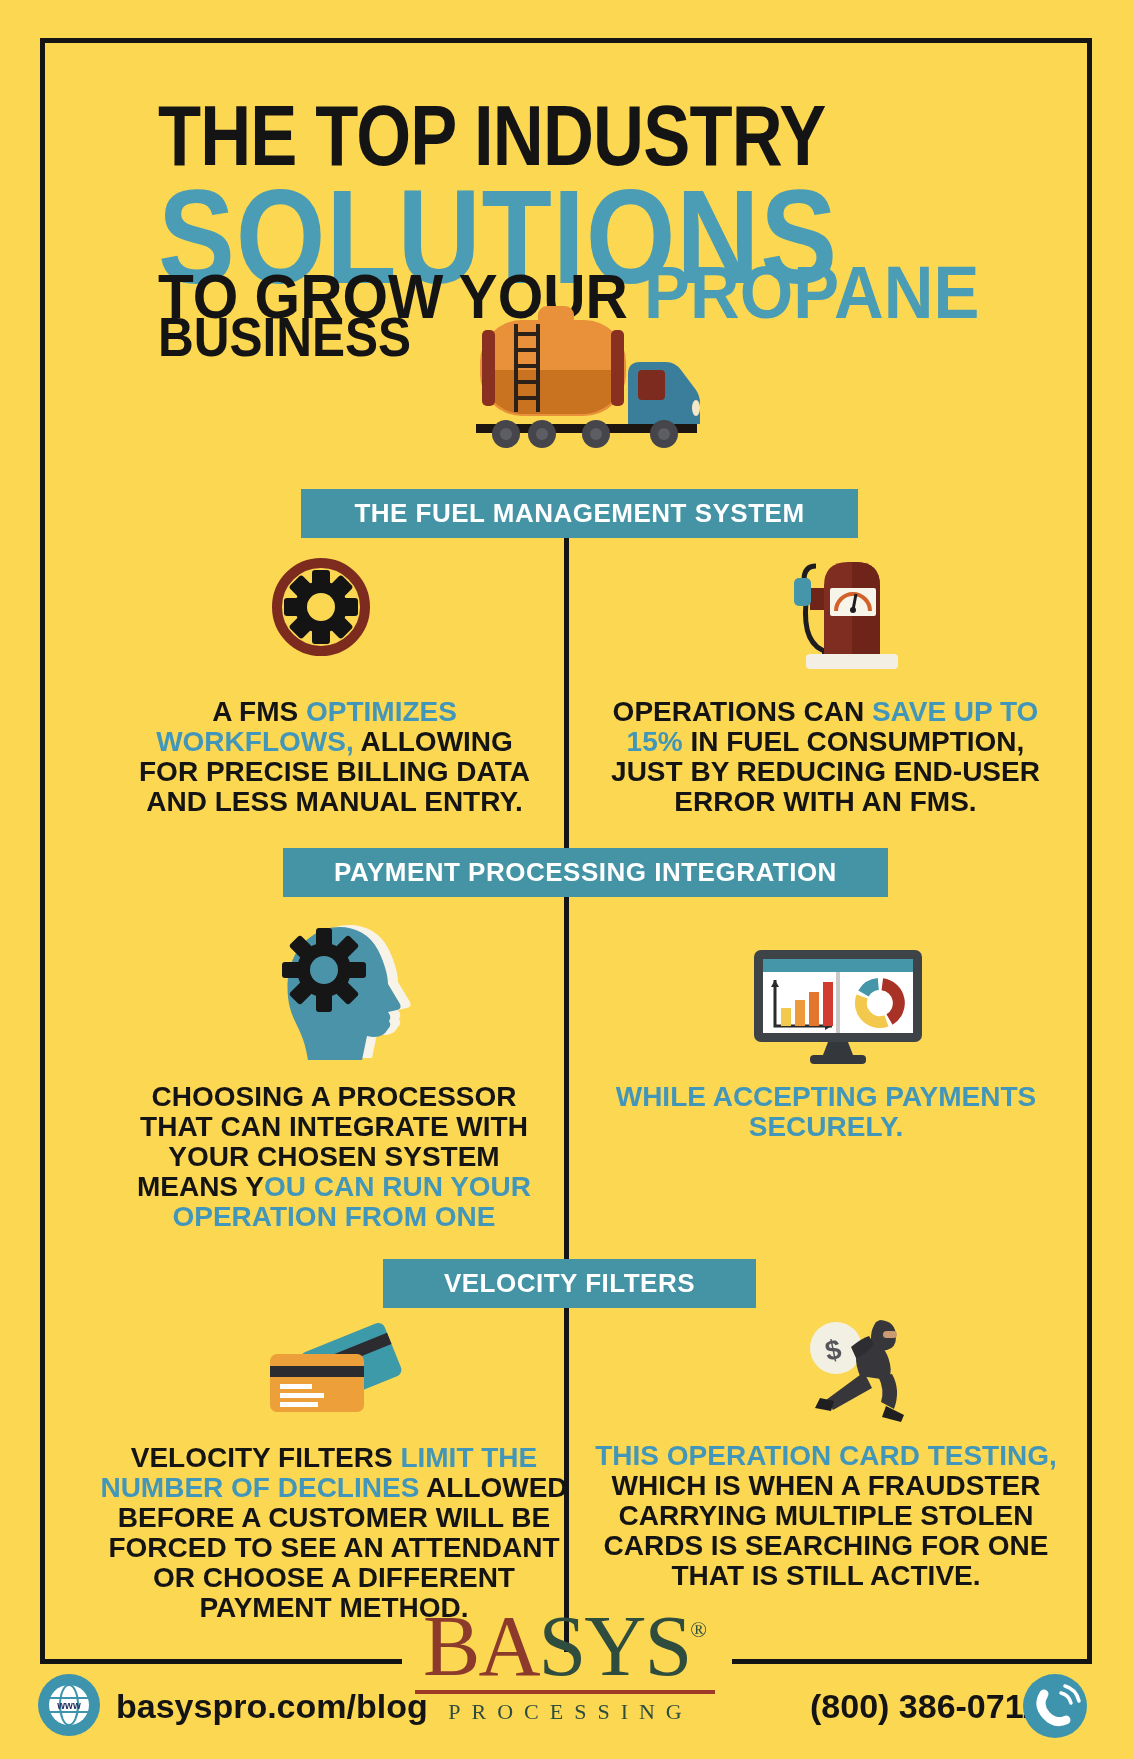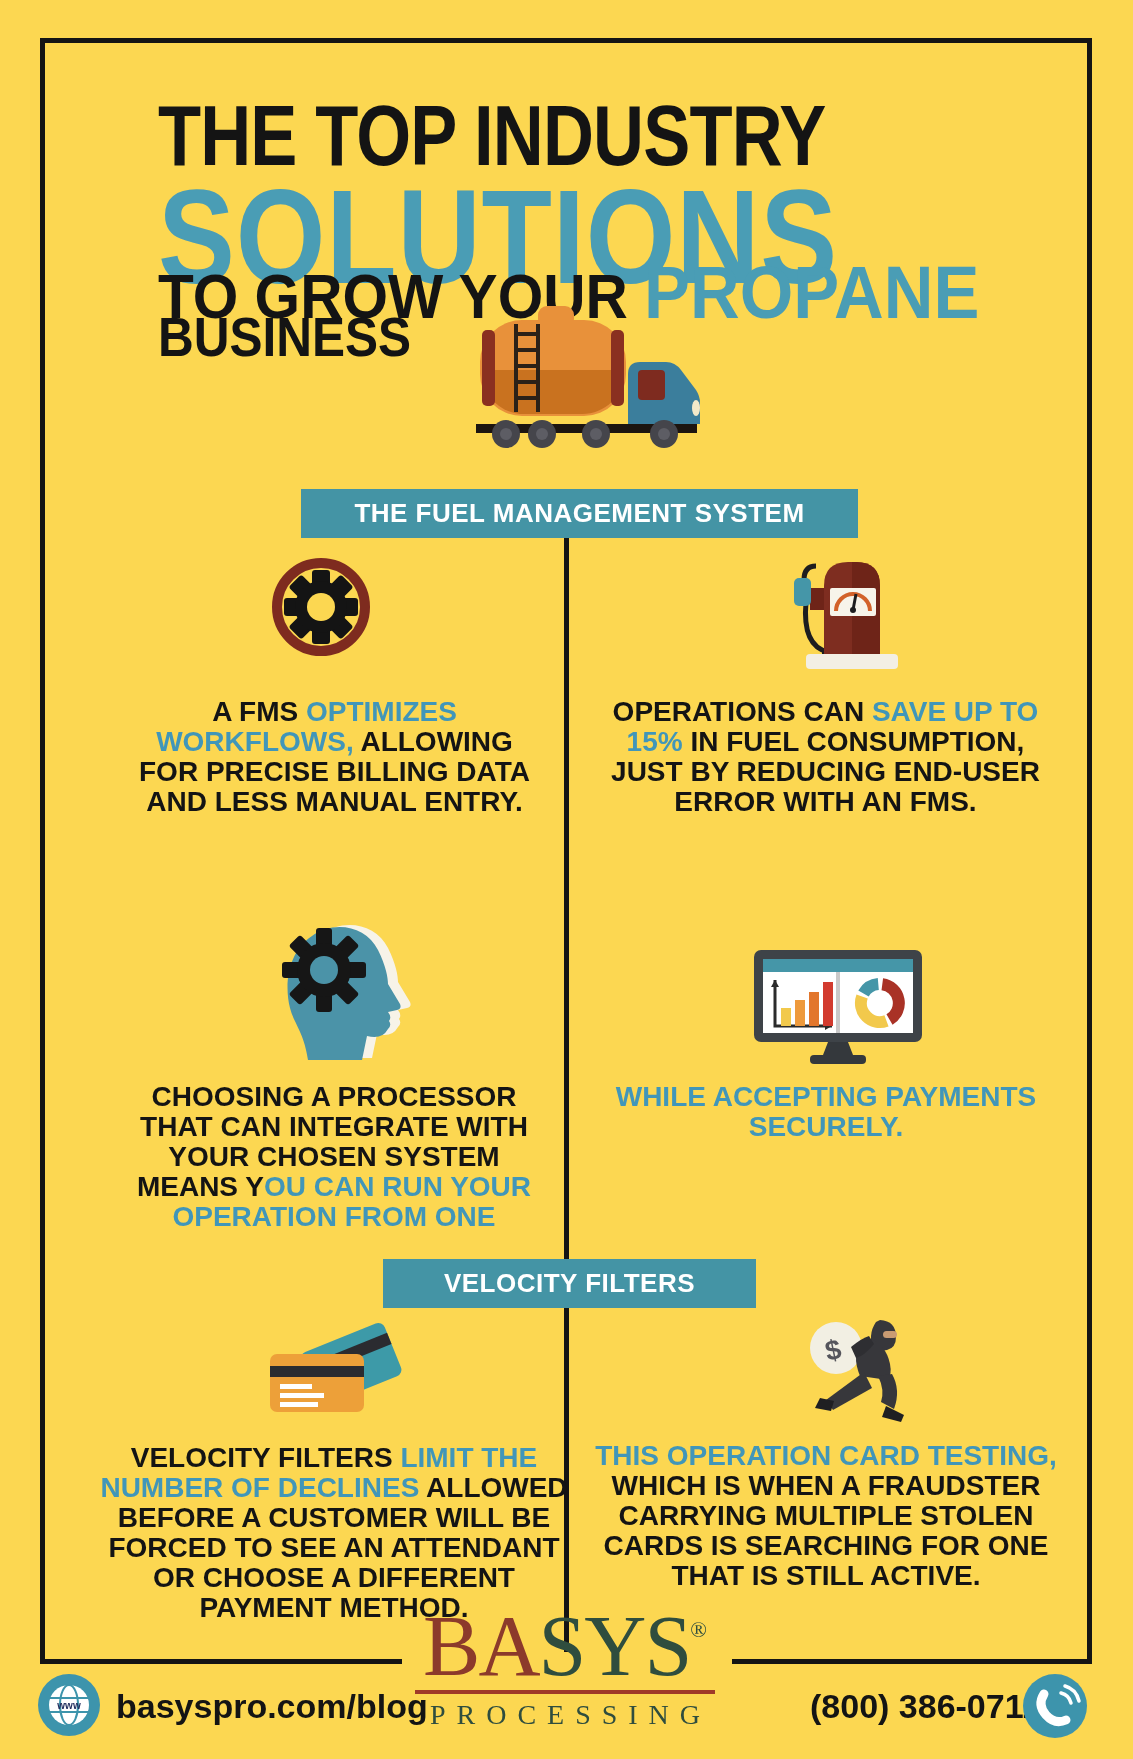--- a/index.html
+++ b/index.html
@@ -42,21 +42,21 @@
 
   
   .footer-item{position:absolute;color:var(--text-black);font-weight:700;font-size:34px;line-height:62px;white-space:nowrap;}
   .blog{left:116px;top:1675px;}
   .phone{left:810px;top:1675px;width:200px;}
   .logo{position:absolute;left:415px;top:1607px;width:300px;text-align:center;font-family:"Liberation Serif","DejaVu Serif",serif;}
   .logo-main{font-size:86px;line-height:.92;letter-spacing:-2px;font-weight:400;white-space:nowrap;}
   .logo-ba{color:var(--logo-red);} .logo-sys{color:var(--logo-green);}
   .logo-reg{font-size:22px;vertical-align:38px;color:var(--logo-green);letter-spacing:0;}
   .logo-line{height:4px;background:var(--logo-line);margin-top:4px;}
-  .logo-tag{margin-top:5px;font-size:28px;letter-spacing:11px;padding-left:11px;color:var(--logo-green);}
+  .logo-tag{margin-top:5px;font-size:22px;letter-spacing:11px;padding-left:11px;color:var(--logo-green);}
   svg{display:block;}
 </style>
 </head>
 <body>
 
 <div class="canvas">
   <div class="frame"></div>
   <div class="divider"></div>
 
   <div class="title-line t1">THE TOP INDUSTRY</div>
@@ -129,20 +129,21 @@
   </div>
   <div class="coltext s1l"><span class="seg-black">A FMS </span><span class="seg-teal">OPTIMIZES
 WORKFLOWS,</span><span class="seg-black"> ALLOWING
 FOR PRECISE BILLING DATA
 AND LESS MANUAL ENTRY.</span></div>
   <div class="coltext s1r"><span class="seg-black">OPERATIONS CAN </span><span class="seg-teal">SAVE UP TO
 15%</span><span class="seg-black"> IN FUEL CONSUMPTION,
 JUST BY REDUCING END-USER
 ERROR WITH AN FMS.</span></div>
 
+  <div class="bar bar2">PAYMENT PROCESSING INTEGRATION</div>
   <div class="icon-wrap" style="left:252px;top:912px;">
     <svg width="160" height="148" viewBox="0 0 160 148">
       <path d="M66 146 C62 118 52 110 48 94 C42 70 46 38 70 22 C92 6 124 12 136 36 C144 52 146 64 146 70 L158 90 q2 5 -3 6 l-9 2 q4 5 1 9 q3 4 -1 8 q-6 11 -21 7 L120 146 Z" fill="#F7F3E8"></path>
       <path d="M56 148 C52 120 42 112 38 96 C32 72 36 40 60 24 C82 8 114 14 126 38 C134 54 136 66 136 72 L148 92 q2 5 -3 6 l-9 2 q4 5 1 9 q3 4 -1 8 q-6 11 -21 7 L110 148 Z" fill="#4B93A8"></path>
       <g fill="#161616">
         <rect x="64" y="16" width="16" height="84" rx="3"></rect>
         <rect x="64" y="16" width="16" height="84" rx="3" transform="rotate(45 72 58)"></rect>
         <rect x="64" y="16" width="16" height="84" rx="3" transform="rotate(90 72 58)"></rect>
         <rect x="64" y="16" width="16" height="84" rx="3" transform="rotate(135 72 58)"></rect>
         <circle cx="72" cy="58" r="27"></circle>

